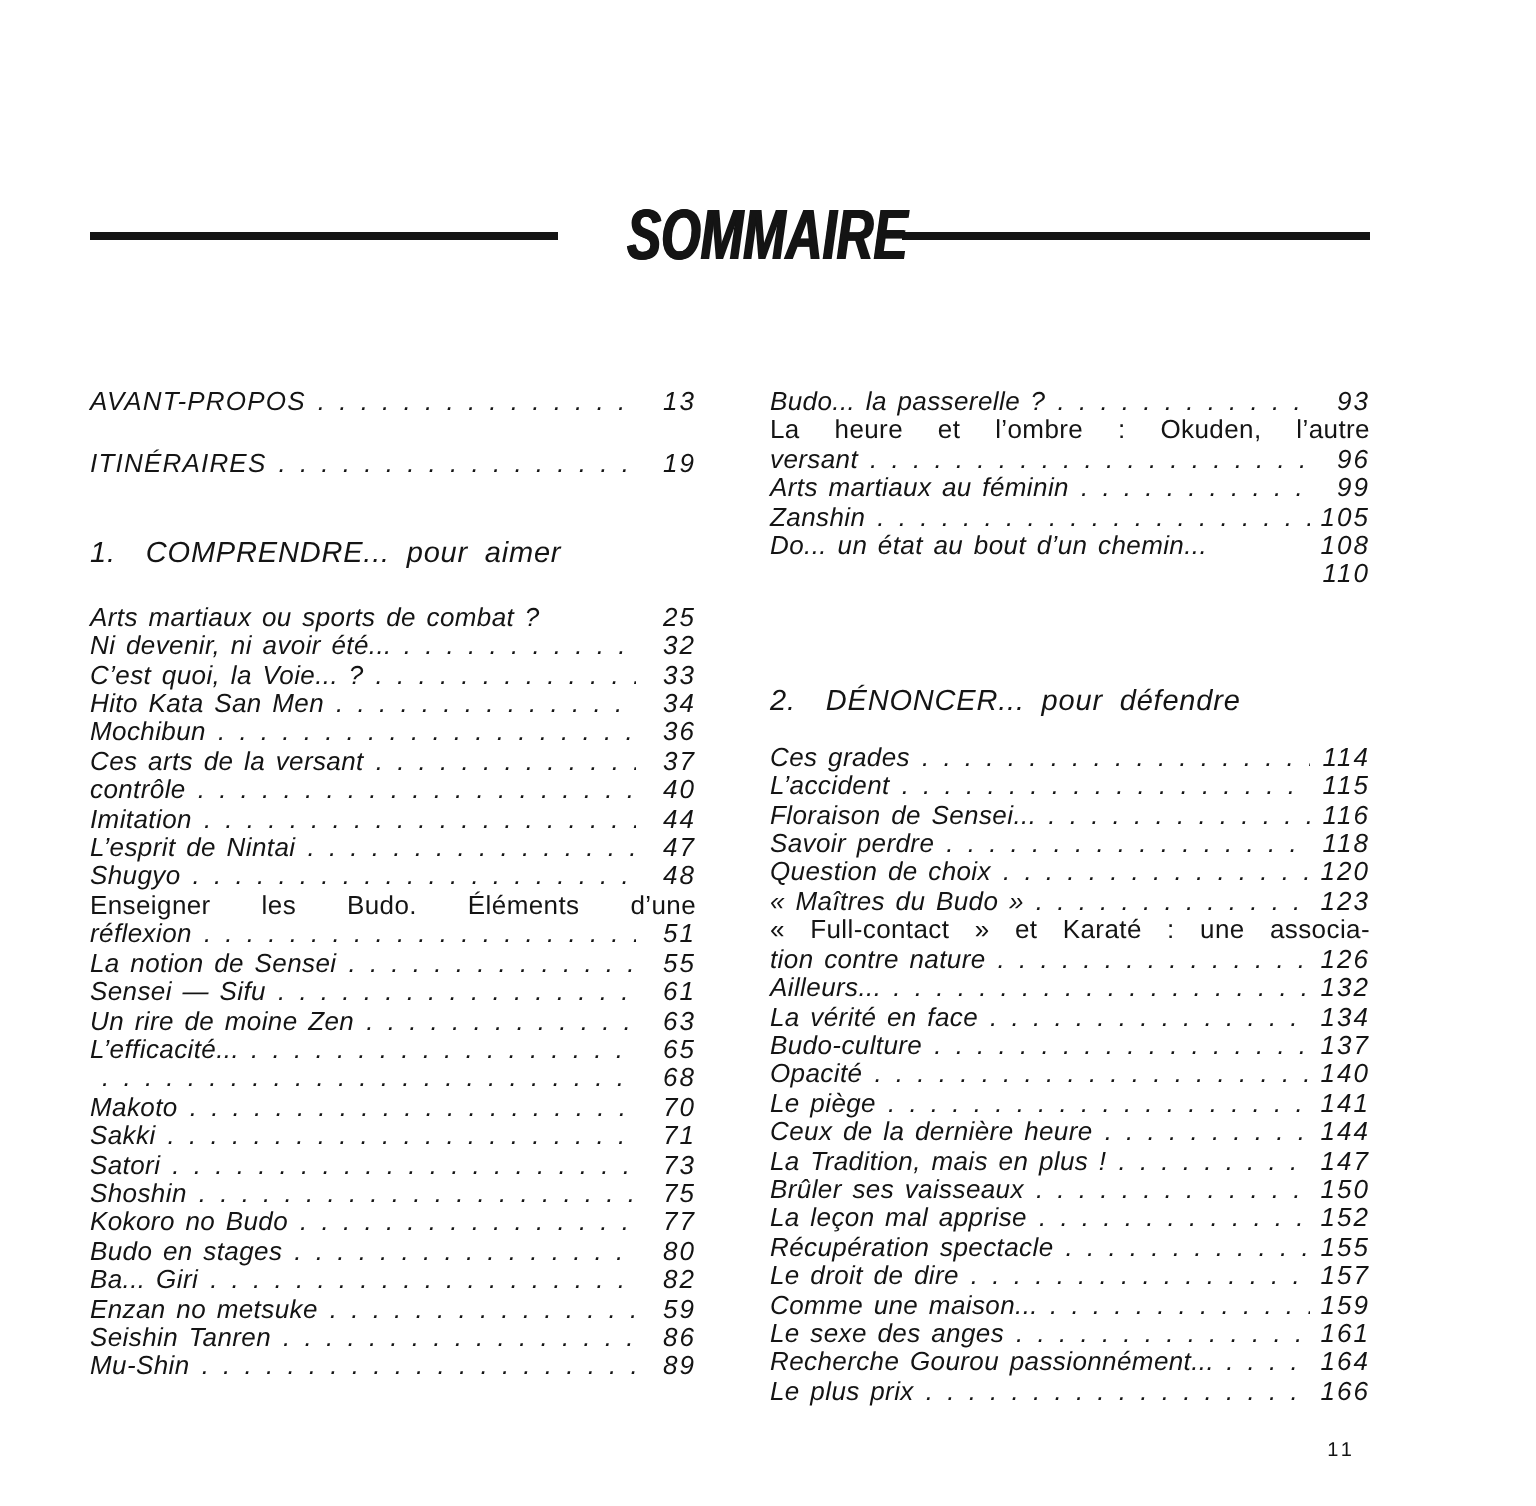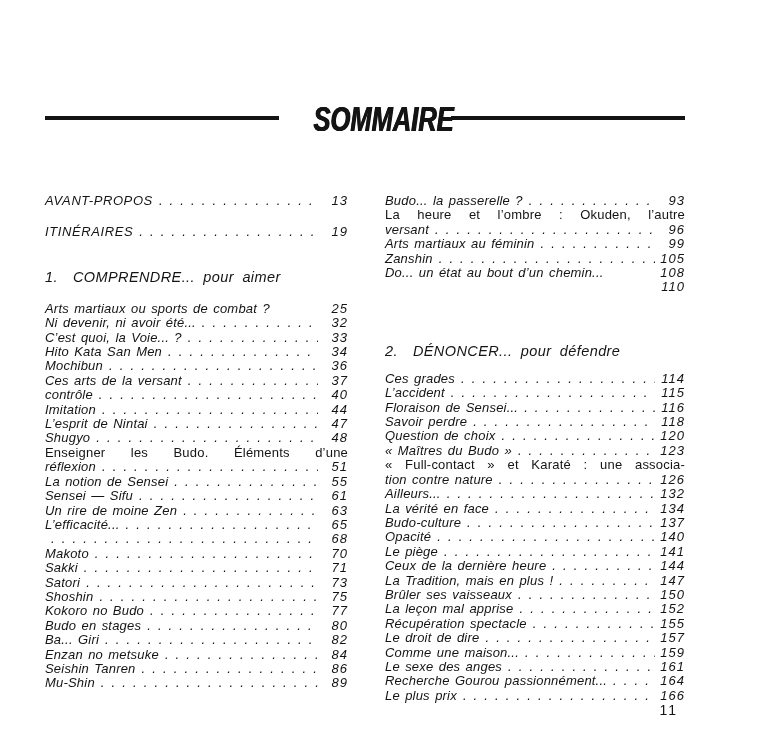--- a/index.html
+++ b/index.html
@@ -52,22 +52,22 @@
     font-style:italic;font-size:14.5px;line-height:16px;
     letter-spacing:0.4px;word-spacing:4px;
     display:flex;
   }
   .section-heading .num{flex:none;margin-right:15px;}
   .col-left .section-heading{margin:29px 0 17px 0;}
   .col-right .section-heading{margin:48px 0 13px 0;}
 
   
   .folio{
-    position:absolute;top:702px;right:90px;
-    font-size:14px;letter-spacing:2px;
+    position:absolute;top:720px;right:90px;
+    font-size:10px;letter-spacing:2px;
   }
 </style>
 </head>
 <body style="--ink: #141414; --paper: #ffffff;">
 
 <div class="page">
 
   <div class="header">
     <div class="rule"></div>
     <div class="title-box">
@@ -260,21 +260,21 @@
             <div class="row">
               <span class="t">Ba... Giri</span>
               <span class="leader">. . . . . . . . . . . . . . . . . . . . . . . . . . . . . . . . . . . . . . . . . . . . . . . . </span>
               <span class="pg">82</span>
             </div>
           </div>
           <div class="entry">
             <div class="row">
               <span class="t">Enzan no metsuke</span>
               <span class="leader">. . . . . . . . . . . . . . . . . . . . . . . . . . . . . . . . . . . . . . . . . . . . . . . . </span>
-              <span class="pg">84</span>
+              <span class="pg">59</span>
             </div>
           </div>
           <div class="entry">
             <div class="row">
               <span class="t">Seishin Tanren</span>
               <span class="leader">. . . . . . . . . . . . . . . . . . . . . . . . . . . . . . . . . . . . . . . . . . . . . . . . </span>
               <span class="pg">86</span>
             </div>
           </div>
           <div class="entry">

